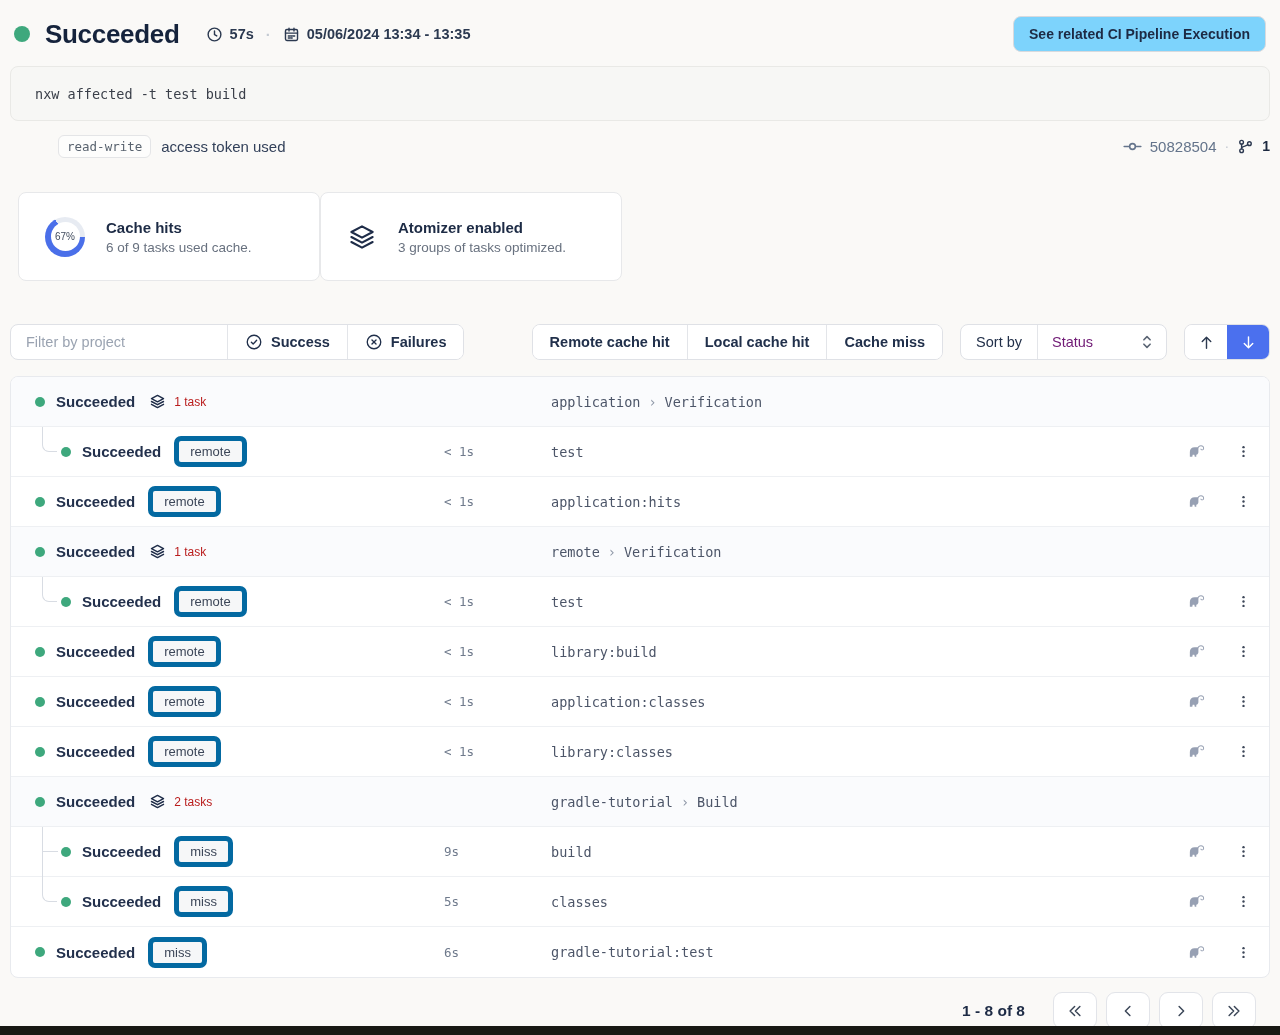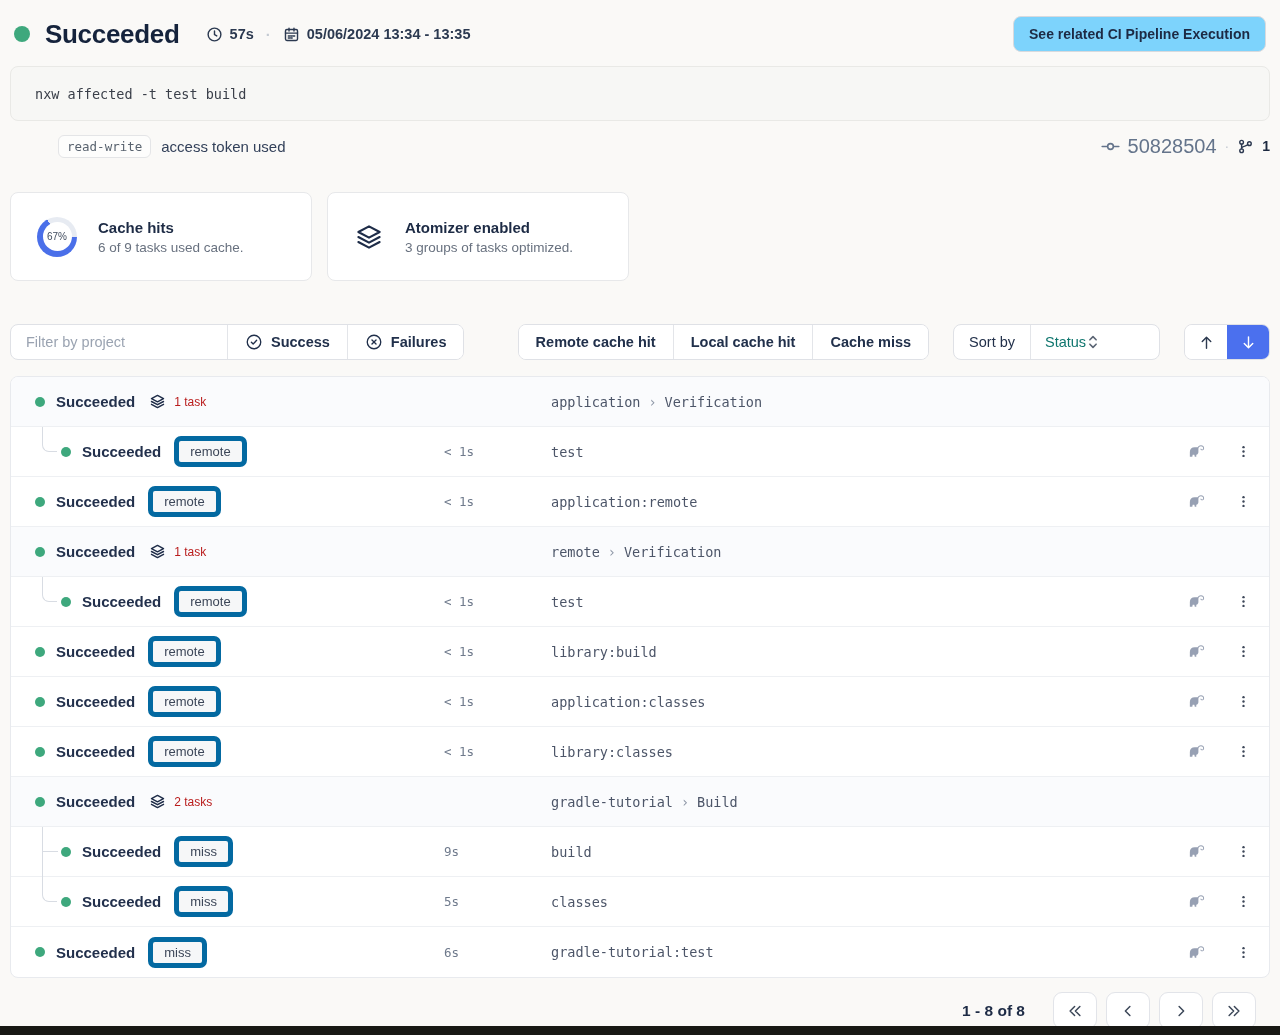--- a/index.html
+++ b/index.html
@@ -28,26 +28,26 @@
   .command-box { margin:14px 10px 0; background:#f7f7f5; border:1px solid #e9e9e6; border-radius:8px;
                  height:55px; display:flex; align-items:center; padding:0 24px;
                  font-size:13.5px; color:#3a3f49; }
 
   
   .token-row { margin:13px 10px 0; display:flex; align-items:center; height:24px;padding-left:48px; }
   .rw-pill { font-size:12.5px; color:#59636f; background:#fdfdfc; border:1px solid #e4e5e7;
              border-radius:6px; padding:3px 8px; margin-right:10px; }
   .token-label { font-size:15px; color:#33415a; }
   .token-right { margin-left:auto; display:flex; align-items:center; gap:8px; }
-  .commit-num { font-size:20px; color:#64748b; }
+  .commit-num { font-size:15px; color:#64748b; }
   .token-right .sep-dot { color:#c4cad2; font-size:14px; }
   .branch-count { font-size:14px; font-weight:700; color:#1c2940; }
 
   
-  .cards { margin:34px 10px 0; display:flex; gap:15px; }
+  .cards { margin:34px 18px 0; display:flex; }
   .card { width:302px; height:89px; background:#fff; border:1px solid #e7e8ea; border-radius:8px;
           display:flex; align-items:center; gap:21px; padding:0 26px; }
   .donut { width:40px; height:40px; border-radius:50%; flex:none;
            display:flex; align-items:center; justify-content:center; }
   .donut-hole { width:29px; height:29px; border-radius:50%; background:#fff;
                 display:flex; align-items:center; justify-content:center;
                 font-size:10px; color:#414c5e; }
   .card-title { font-size:15px; font-weight:700; color:#1d2b45; margin-bottom:4px; }
   .card-sub { font-size:13.5px; color:#68717f; }
 
@@ -55,24 +55,24 @@
   .filter-bar { margin:43px 10px 0; display:flex; align-items:center; height:36px; }
   .group { display:flex; align-items:stretch; height:36px; background:#fff;
            border:1px solid #dfe1e6; border-radius:8px; overflow:hidden; }
   .g-div { width:1px; background:#e3e5e9; flex:none; }
   #project-filter { border:none; outline:none; width:216px; padding:0 15px; font-size:14.5px;
                     color:#333d4e; font-family:"Liberation Sans", sans-serif; background:transparent; }
   #project-filter::placeholder { color:#9aa3b1; }
   .toggle-btn, .cache-btn { display:flex; align-items:center; gap:8px; padding:0 17px;
            font-size:14.5px; font-weight:600; color:#21304b; background:#fff; border:none;
            cursor:pointer; font-family:"Liberation Sans", sans-serif; white-space:nowrap; }
-  .filter-right { margin-left:auto; display:flex; align-items:center; gap:24px; }
+  .filter-right { margin-left:auto; display:flex; align-items:center; gap:17px; }
   .sort-label { display:flex; align-items:center; padding:0 15px; font-size:14.5px; color:#22304a; }
-  .sort-select { display:flex; align-items:center; width:128px;
-                 padding:0 12px 0 14px; font-size:14.5px; color:#0f766e; cursor:pointer; }
+  .sort-select { display:flex; align-items:center; justify-content:space-between; width:128px;
+                 padding:0 12px 0 14px; font-size:14.5px; color:#701a75; cursor:pointer; }
   .arrow-pair { display:flex; height:36px; border-radius:8px; overflow:hidden; border:1px solid #dfe1e6; }
   .arrow-btn { width:42px; display:flex; align-items:center; justify-content:center; border:none;
                background:#fff; cursor:pointer; }
   .arrow-btn.active { background:#4b70ee; }
 
   
   .task-list { margin:16px 10px 0; background:#fff; border:1px solid #e8eaee; border-radius:8px; overflow:hidden; }
   .row { position:relative; height:50px; display:flex; align-items:center; border-bottom:1px solid #eef0f3; }
   .row:last-child { border-bottom:none; }
   .row.group-row { background:#fafbfd; }
@@ -266,21 +266,21 @@
         </svg>
       </button>
     </div>
     <div class="row">
       <div class="row-left ">
         <span class="dot"></span>
         <span class="row-status">Succeeded</span>
         <span class="badge">remote</span>
       </div>
       <div class="row-duration mono">&lt; 1s</div>
-      <div class="row-name mono">application:remote</div>
+      <div class="row-name mono">application:hits</div>
       <button class="icon-btn gradle-btn">
         <svg width="19" height="19" viewBox="0 0 20 20" fill="#97a0b3">
           <path d="M3 16v-5.5C3 7.2 4.9 5.5 8 5.5h3.2c.7-1.3 2-2.1 3.5-2.1 2 0 3.3 1.3 3.3 3.1 0 1.4-.9 2.3-2.2 2.3-1 0-1.7-.6-1.8-1.6h1c.1.4.4.6.8.6.7 0 1.2-.5 1.2-1.3 0-1.2-.9-2.1-2.3-2.1-1.6 0-2.7 1.1-2.7 2.8v3.2c0 1.6-.8 2.6-2.2 3v2.1H8.2l-.5-2H6l-.4 2H3z"></path>
         </svg>
       </button>
       <button class="icon-btn kebab-btn">
         <svg width="15" height="17" viewBox="0 0 24 24" fill="#3c4658">
           <circle cx="12" cy="5" r="1.9"></circle>
           <circle cx="12" cy="12" r="1.9"></circle>
           <circle cx="12" cy="19" r="1.9"></circle>

